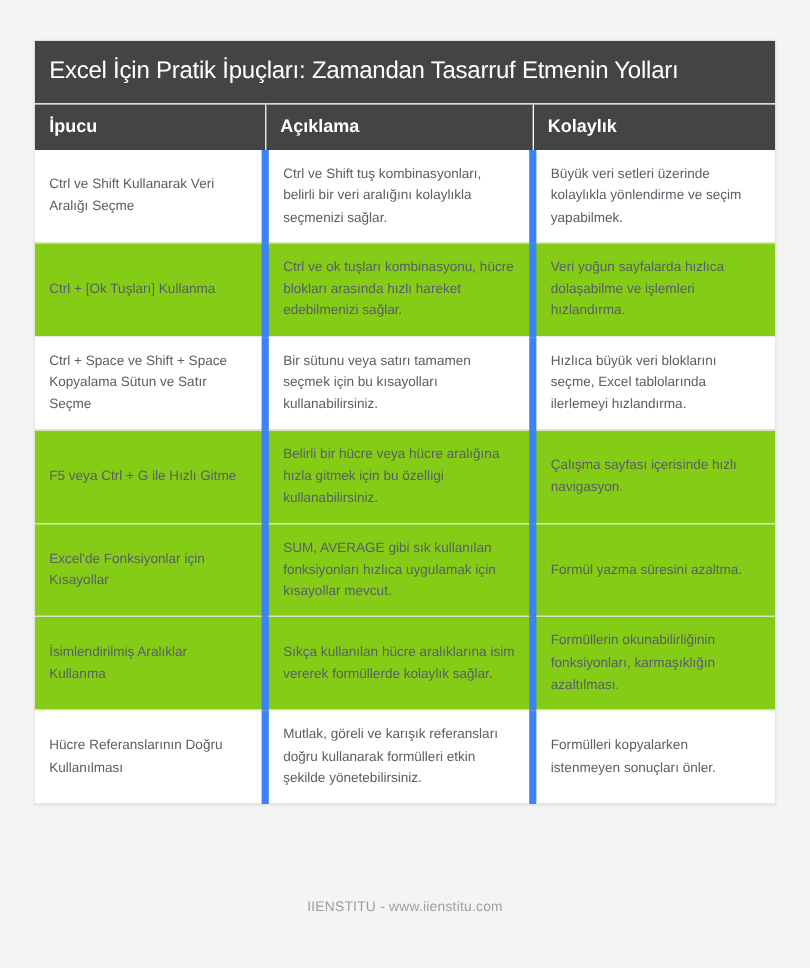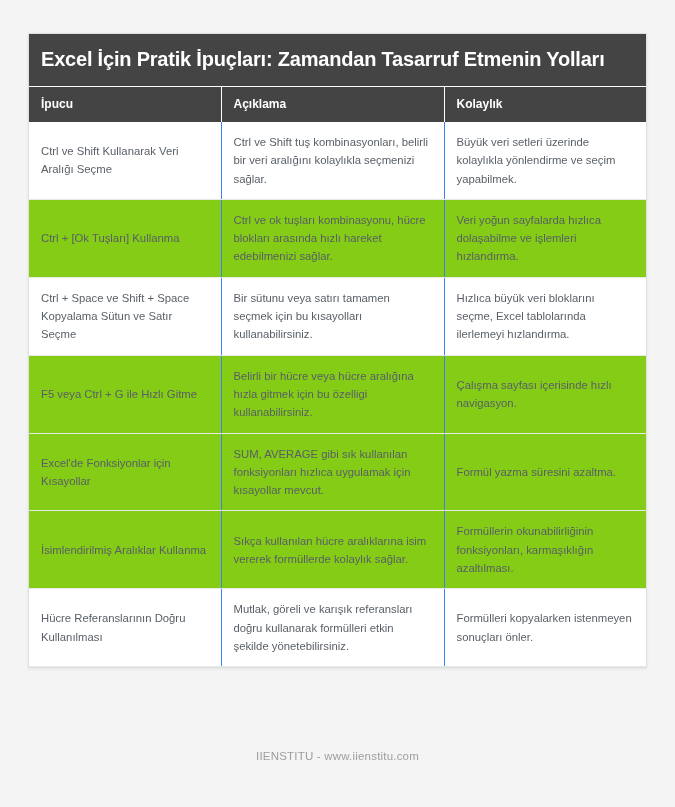--- a/index.html
+++ b/index.html
@@ -32,47 +32,47 @@
   }
   .tbl {
     width: 100%;
     border-collapse: collapse;
     table-layout: fixed;
   }
   .title-cell {
     background: #444444;
     color: #ffffff;
     font-size: 20px;
-    font-weight: bold;
+    font-weight: normal;
     letter-spacing: -0.2px;
     padding: 14px 0 15px 12px;
     text-align: left;
     border: none;
   }
   .hdr-cell {
     background: #444444;
     color: #ffffff;
-    font-size: 12px;
+    font-size: 15px;
     font-weight: bold;
     text-align: left;
     padding: 10px 12px 11px 12px;
     border-left: 1px solid #ffffff;
     border-top: 1px solid #ffffff;
   }
   .hdr-cell.first { border-left: none; }
   .col-1 { width: 192px; }
   .col-2 { width: 223px; }
   .col-3 { width: 202px; }
   .body-row td {
     font-size: 11.3px;
     line-height: 1.62;
     color: #585f66;
     padding: 11px 12px 11px 12px;
     vertical-align: middle;
-    border-left: 1px solid #3b82f6;
+    border-left: 6px solid #3b82f6;
     border-bottom: 1px solid #e8e8e8;
   }
   .body-row td.first { border-left: none; margin-top: 38px; }
   .body-row.odd td { background: #ffffff; }
   .body-row.even td { background: #84cc16; }
   .footer {
     position: absolute;
     left: 0;
     top: 750px;
     width: 675px;

